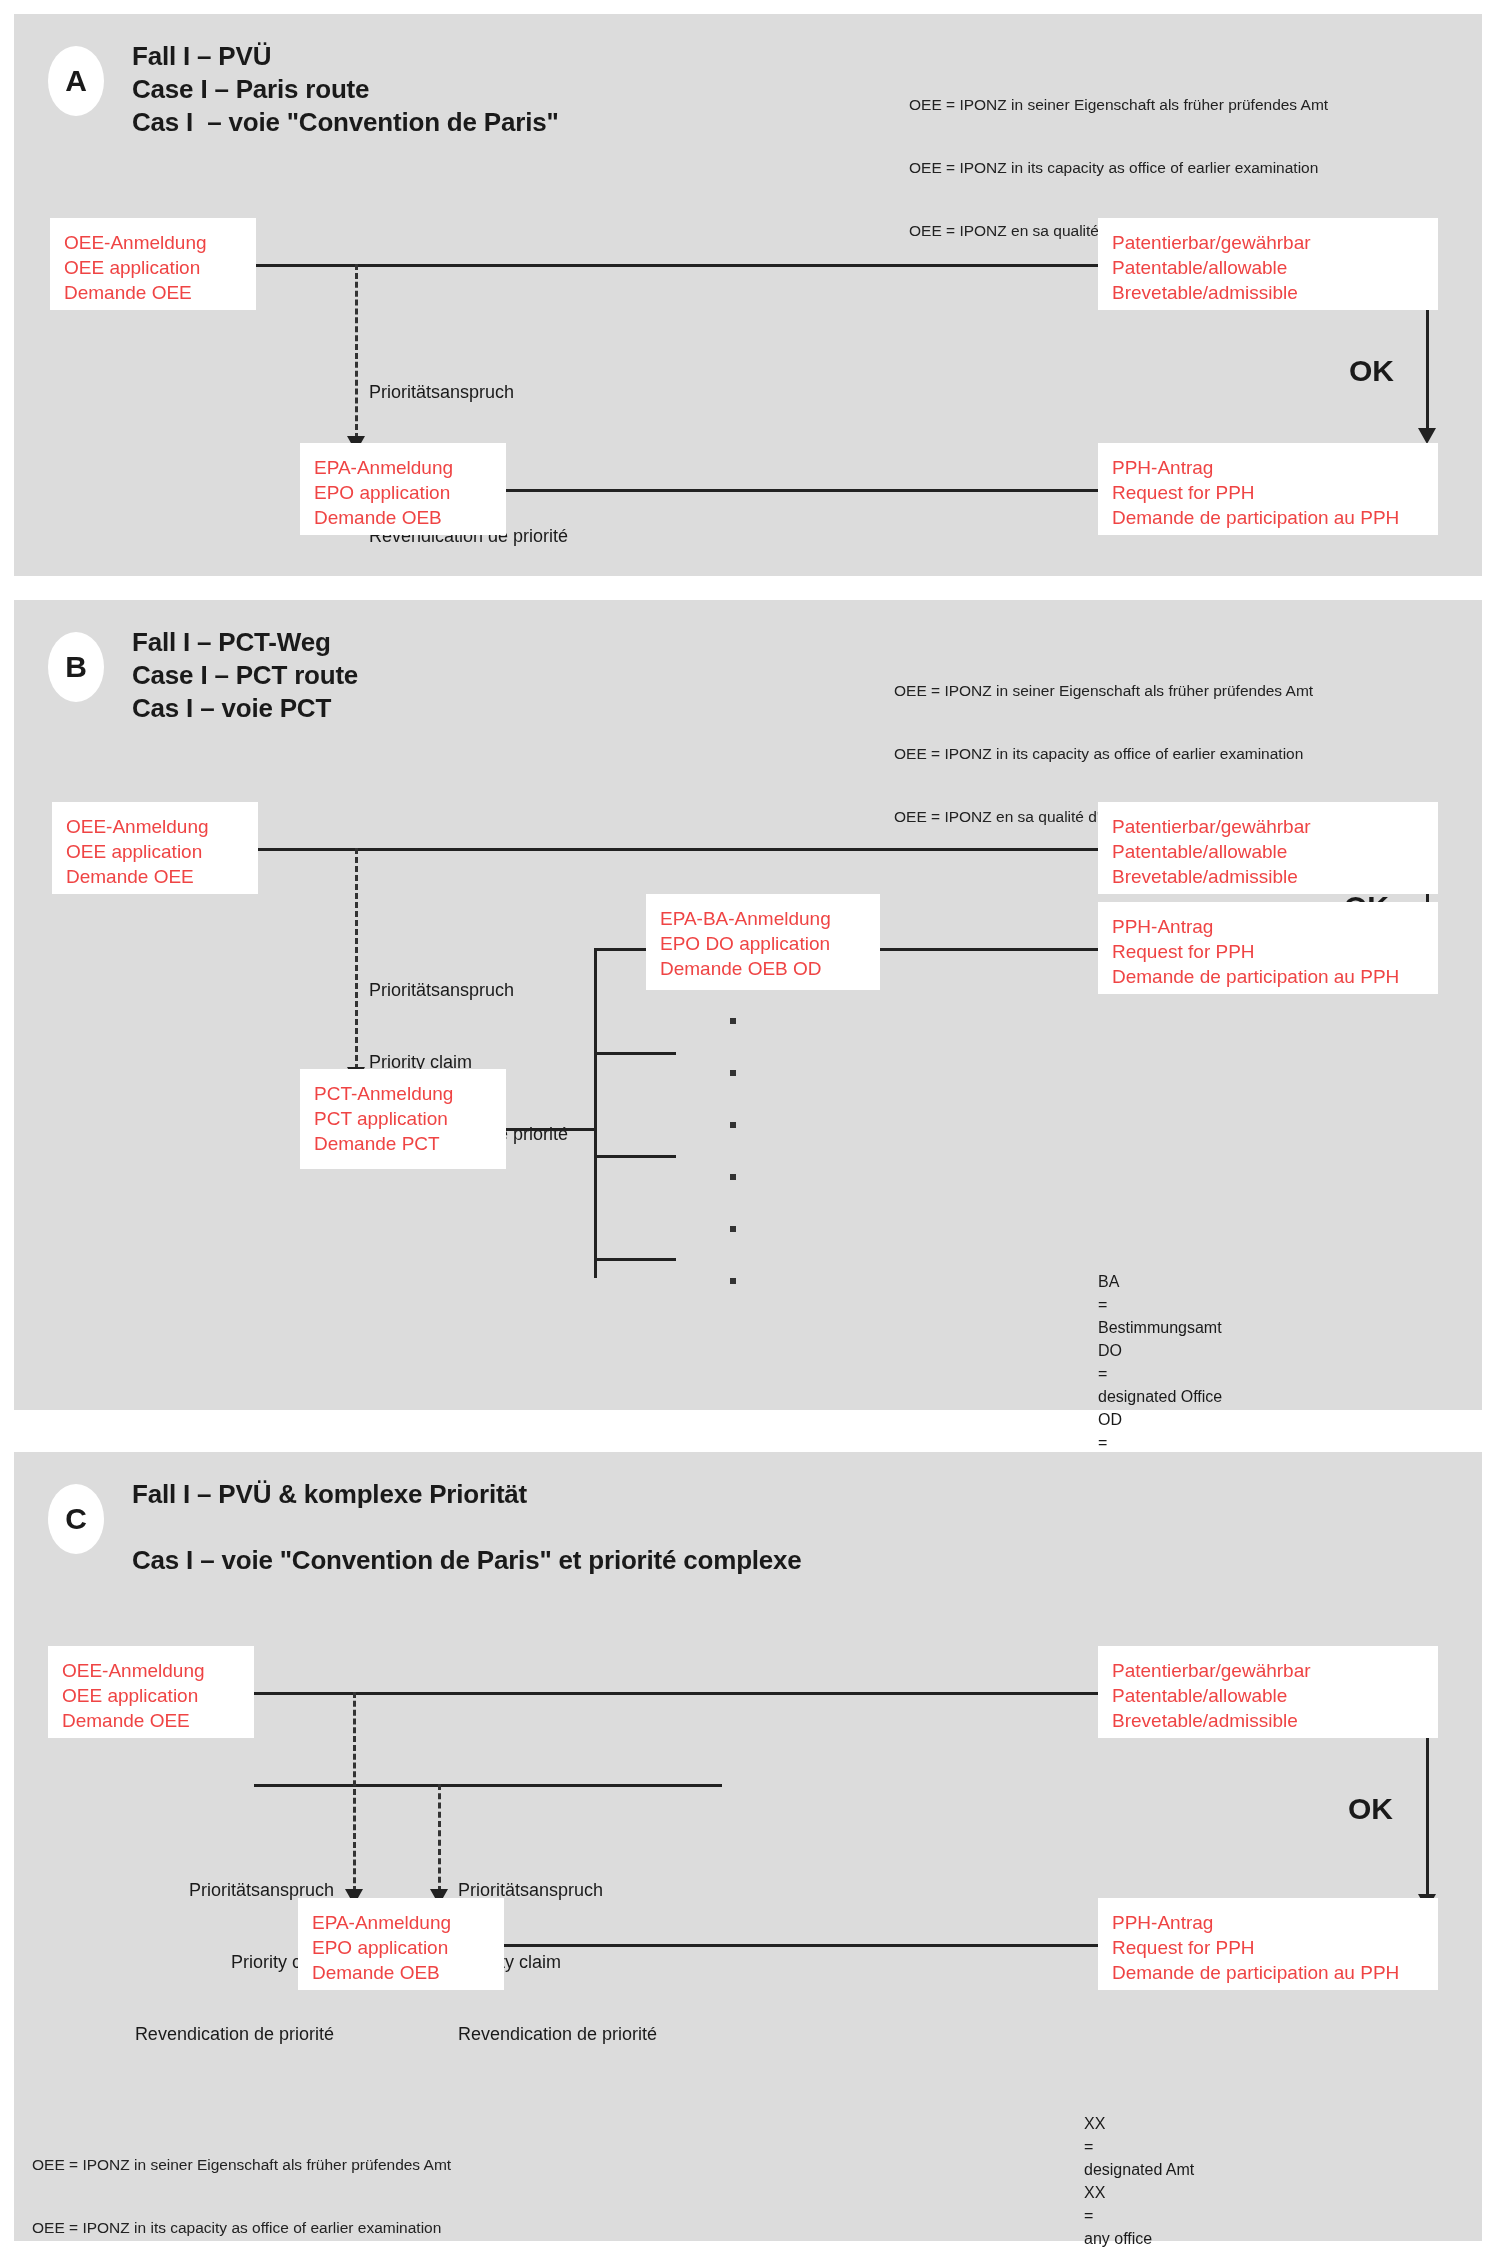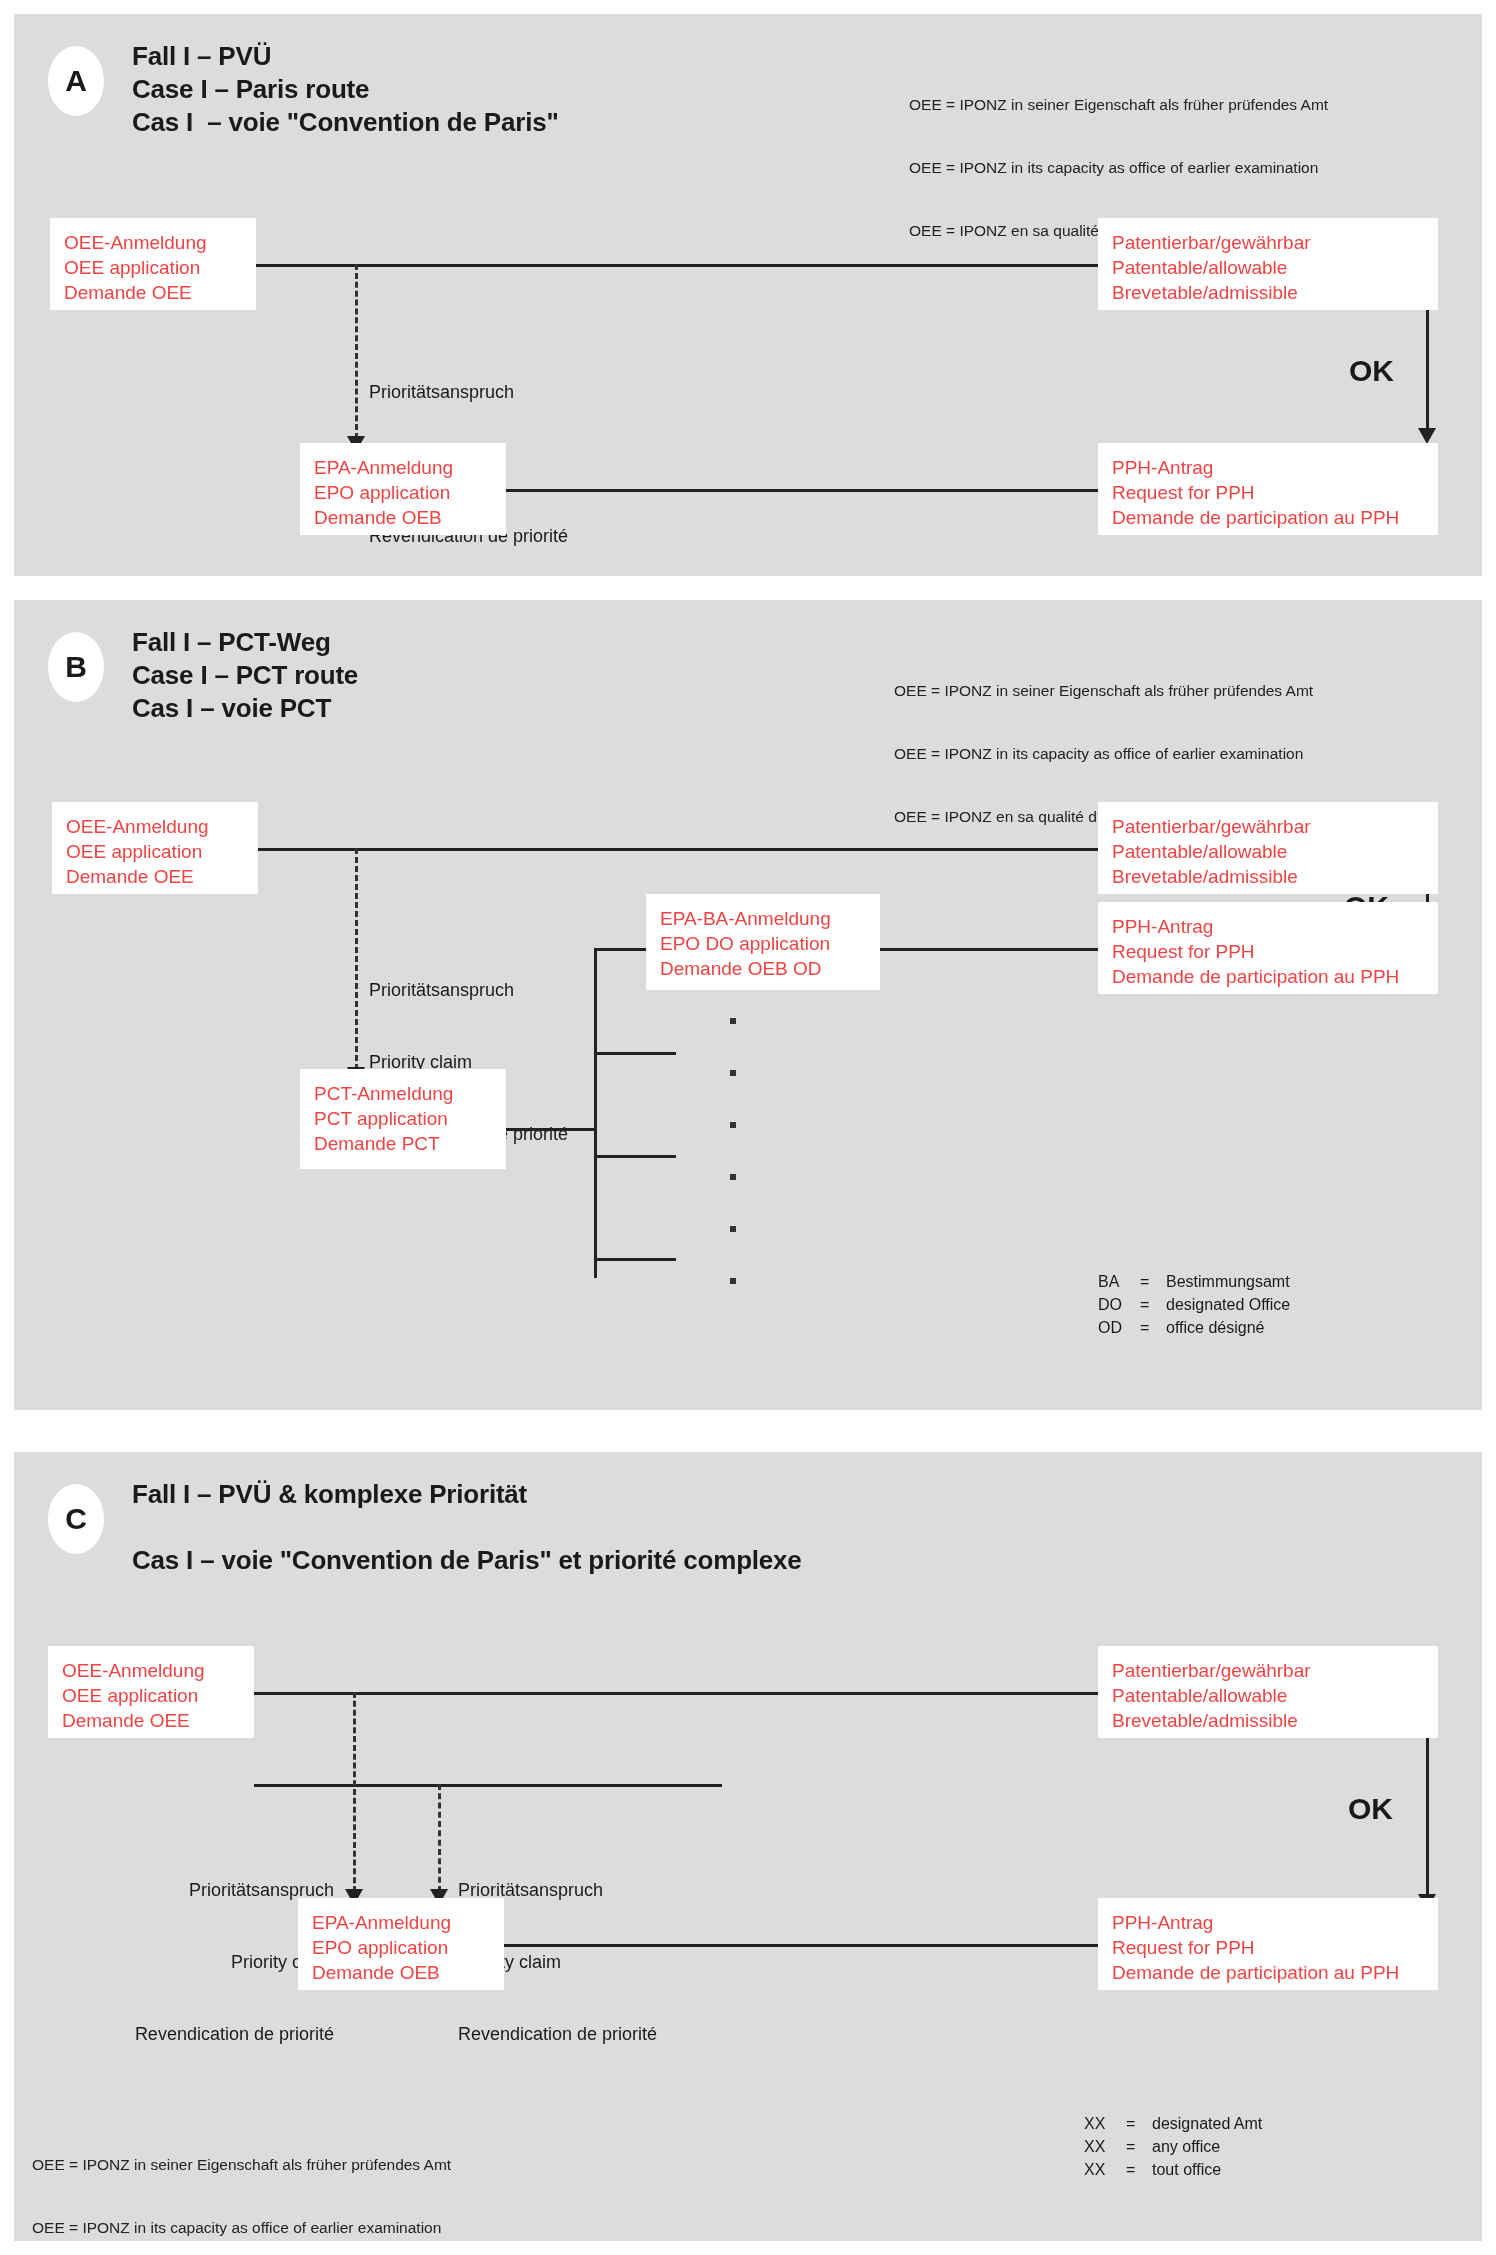--- a/index.html
+++ b/index.html
@@ -26,21 +26,21 @@
   .dashed{position:absolute;width:0;border-left:3px dashed #333;}
   .arrowhead{position:absolute;width:0;height:0;border-left:9px solid transparent;
              border-right:9px solid transparent;border-top:16px solid #222;}
   .ok{position:absolute;font-weight:bold;font-size:30px;}
 
   .pclabel{position:absolute;font-size:18px;line-height:24px;white-space:pre;}
   .pclabel.right{text-align:right;}
   .dot{position:absolute;width:6px;height:6px;background:#333;}
 
   .deflist{position:absolute;font-size:16px;line-height:23px;}
-  .deflist .row{display:flex;}
+  .deflist .row{display:flex;flex-direction:column;}
   .deflist .k{width:42px;}
   .deflist .eq{width:26px;}
 </style>
 </head>
 <body>
 
 <div class="page">
 
   <div class="panel" id="panelA">
 

